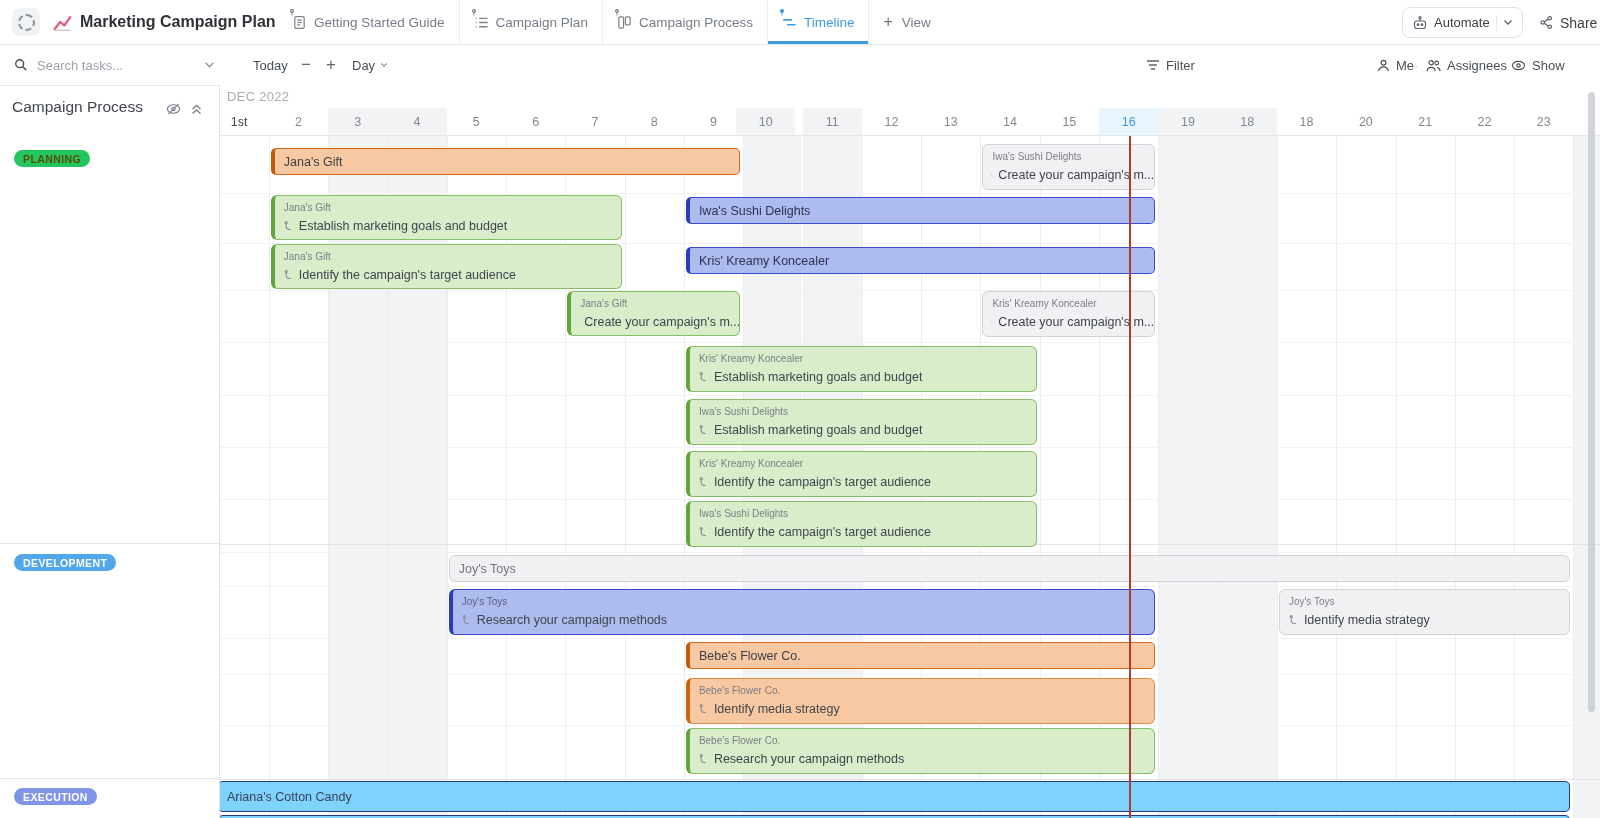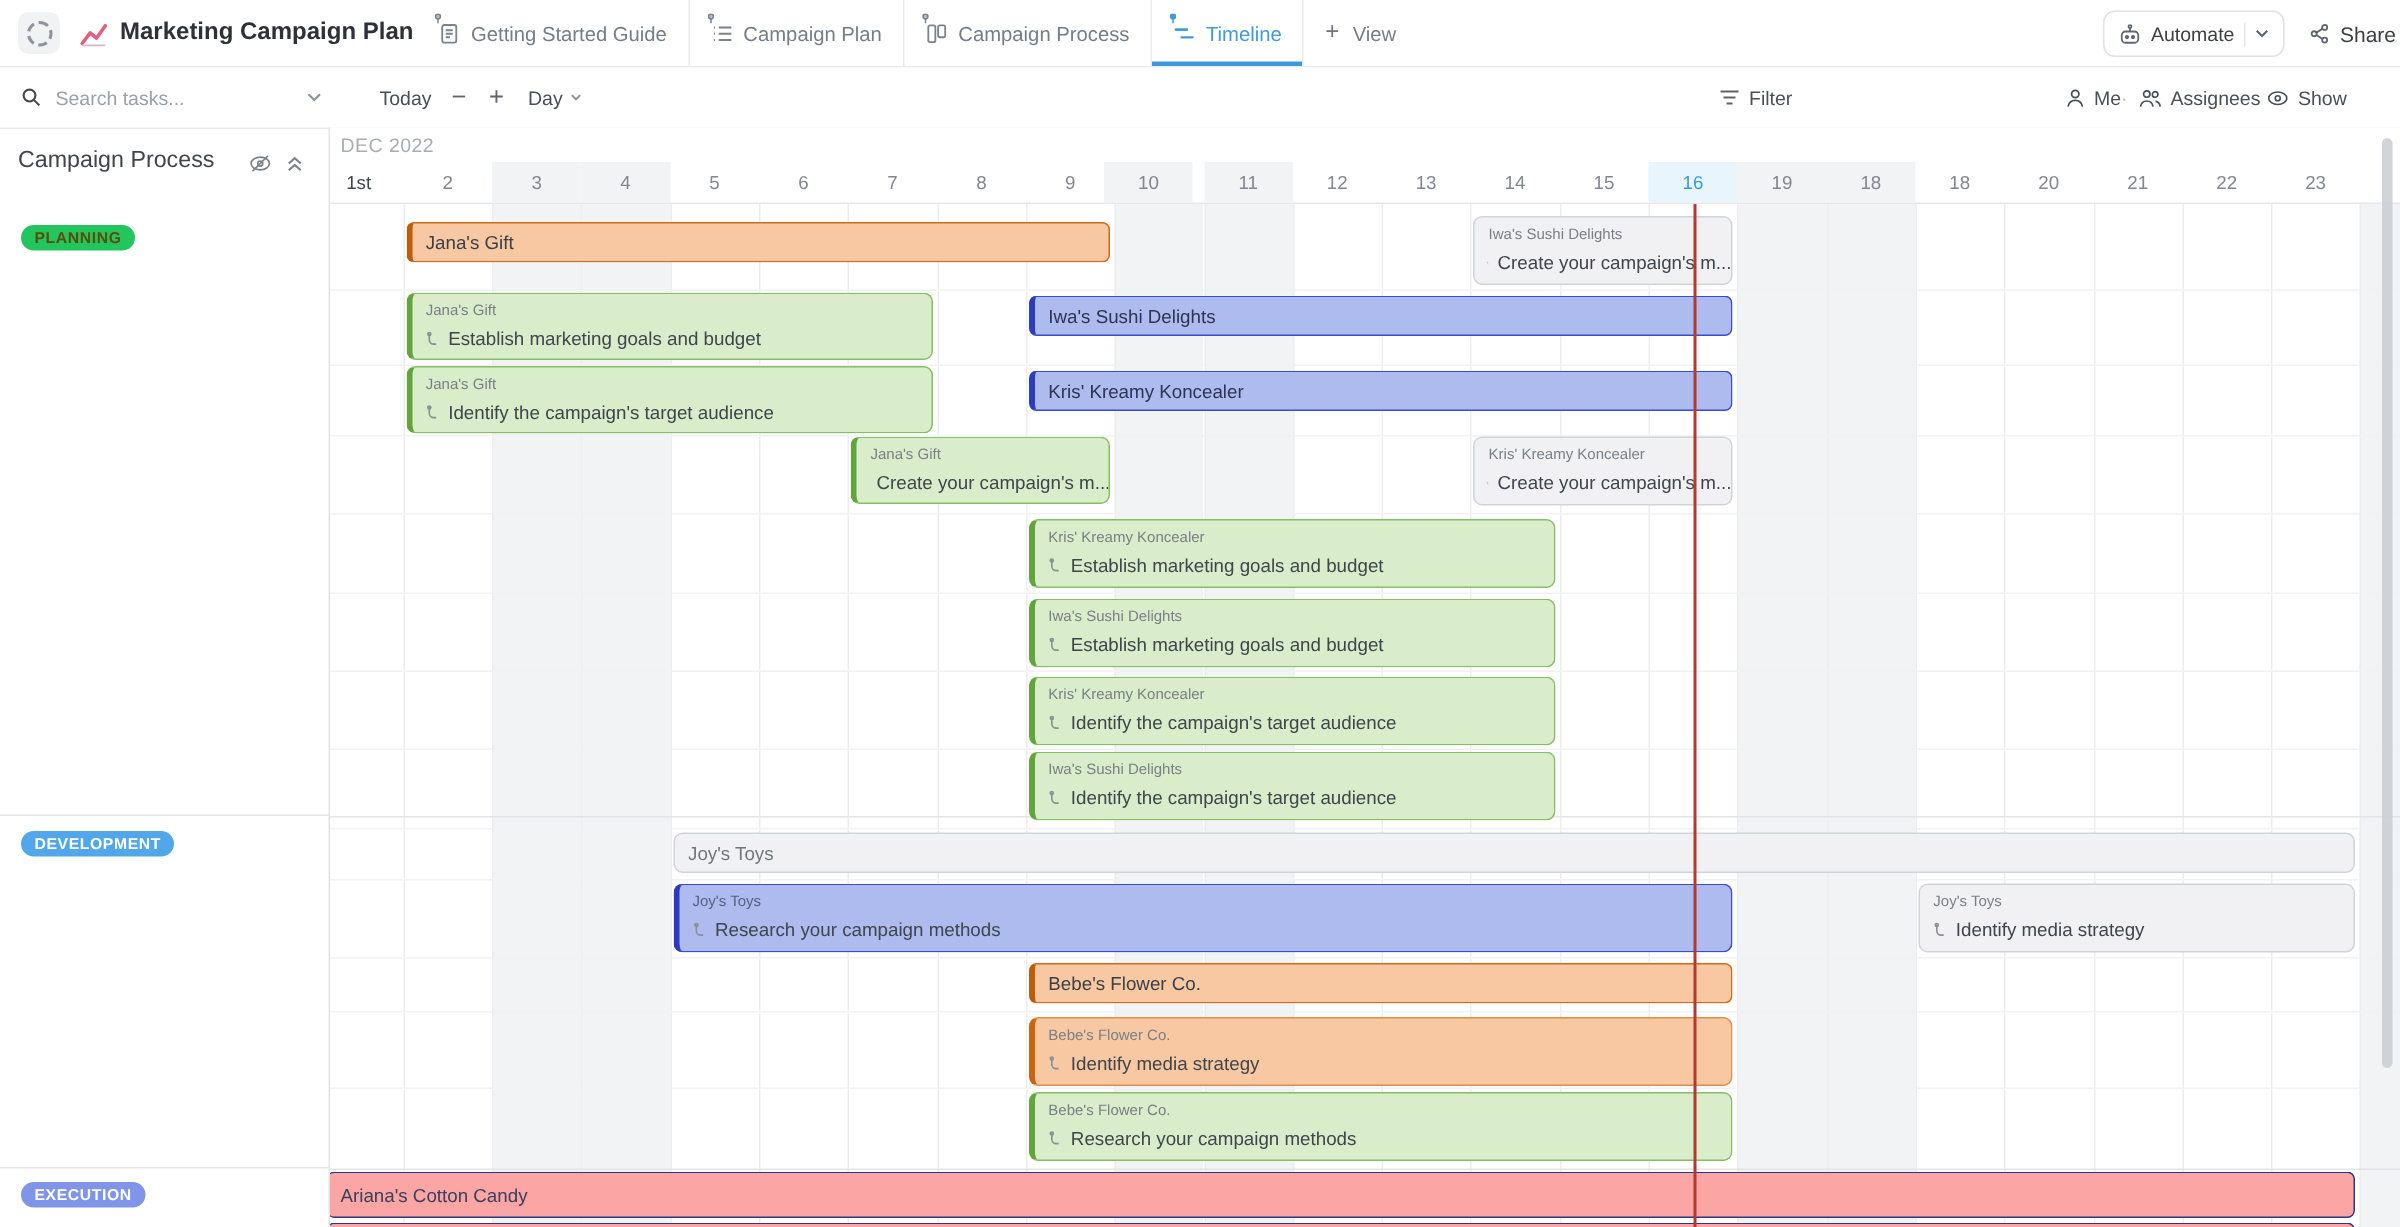--- a/index.html
+++ b/index.html
@@ -68,21 +68,21 @@
   .todayline{position:absolute;top:0;height:683px;width:2px;background:#b23b31;z-index:40;}
 
   
   .bar{position:absolute;box-sizing:border-box;z-index:10;overflow:hidden;cursor:pointer;}
   .bar.orange{background:#f7c8a2;border:1px solid #dd8e4a;border-left:4px solid #c9640f;border-radius:6px;}
   .bar.orange.solo{border:1.5px solid #d2691b;border-left:4px solid #bf5c0a;border-radius:5px;}
   .bar.green{background:#d9edca;border:1px solid #88bd68;border-left:4px solid #61a53c;border-radius:6px;}
   .bar.blue{background:#adbbee;border:1.5px solid #3a4bcb;border-left:4px solid #2c3cbd;border-radius:6px;}
   .bar.blue.solo{border-radius:5px;}
   .bar.gray{background:#f1f1f3;border:1px solid #d0d3d7;border-radius:6px;}
-  .bar.clip-left{border-left:1.5px;border-radius:0 4px 4px 0;border-color:#2a3785;background:#fca5a5;}
+  .bar.clip-left{border-left:1.5px;border-radius:0 4px 4px 0;border-color:#2a3785;background:#7dd3fc;}
   .bar-list{font-size:10px;color:#7a7f86;margin:6px 0 0 9px;white-space:nowrap;overflow:hidden;}
   .blue .bar-list{color:#565f80;}
   .bar-task{font-size:12.5px;color:#3f454c;margin:6px 0 0 8px;display:flex;align-items:center;
         gap:5px;white-space:nowrap;overflow:hidden;}
   .bar-label{font-size:12.5px;color:#3a4048;margin-left:9px;height:100%;display:flex;
         align-items:center;white-space:nowrap;overflow:hidden;}
   .blue .bar-label{color:#2c3452;}
   .gray .bar-label{color:#71767d;}
   .clip-left .bar-label{color:#39415c;}
 

